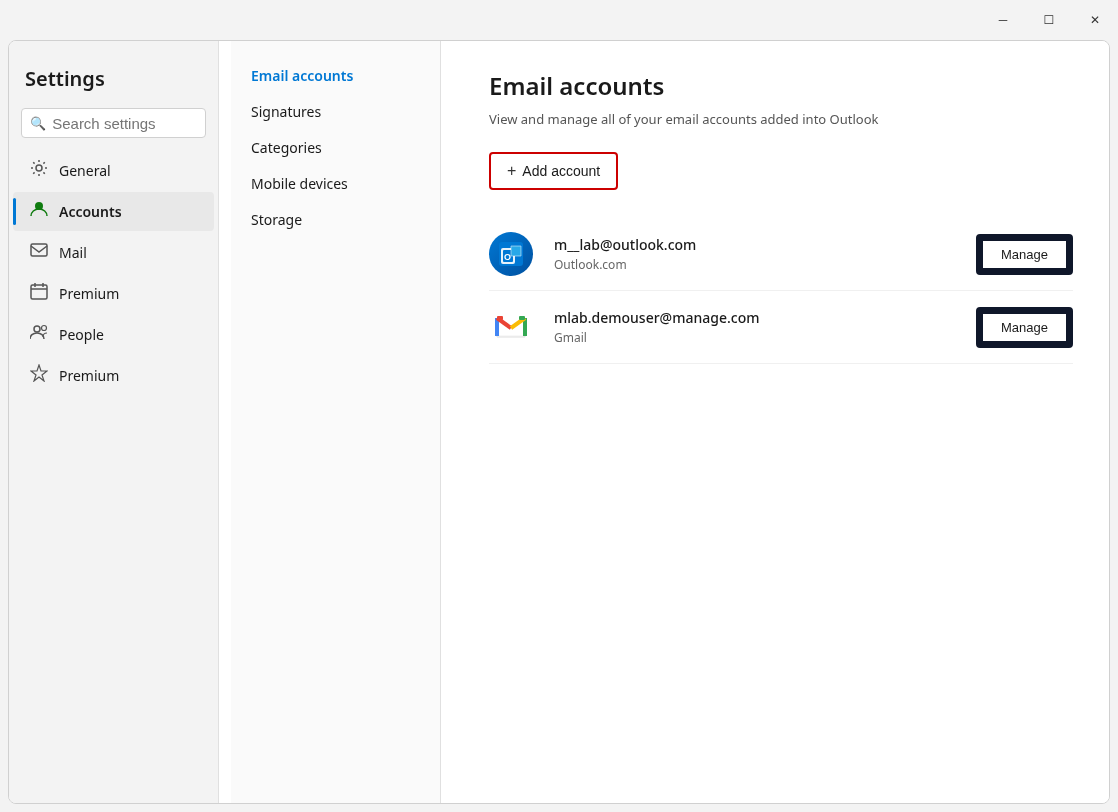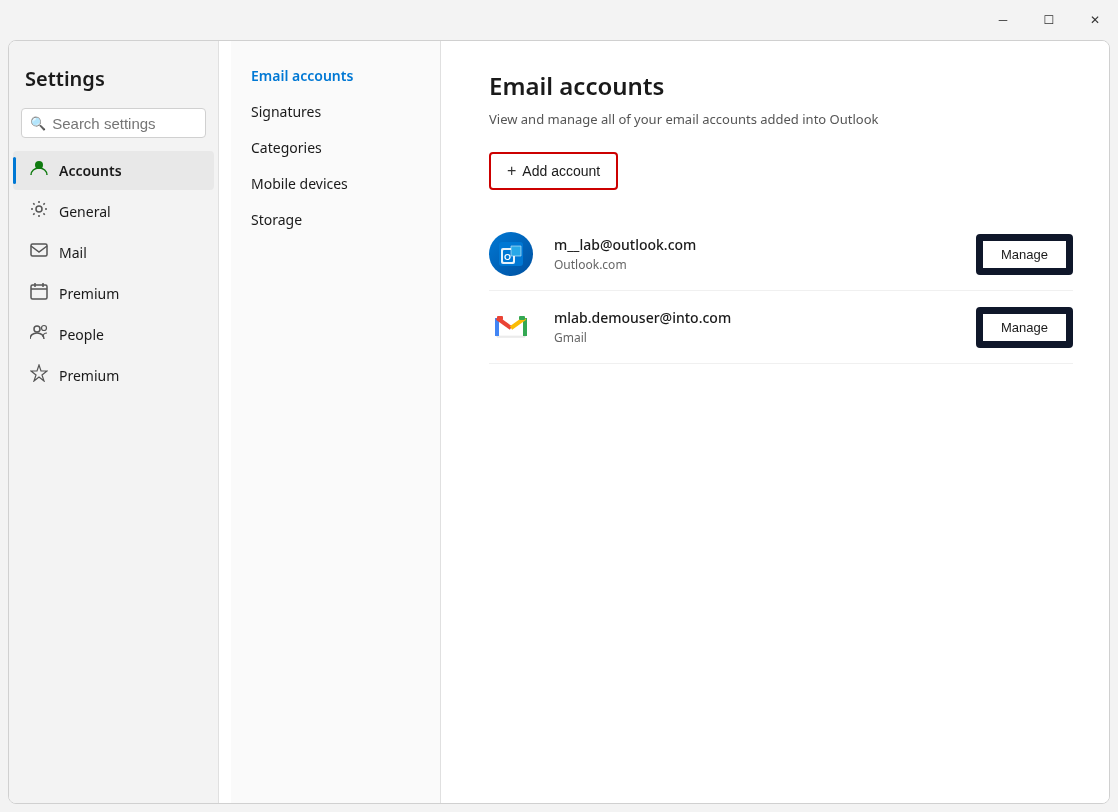--- a/index.html
+++ b/index.html
@@ -255,37 +255,37 @@
 <div class="app-window">
 
   <div class="sidebar-left">
     <div class="sidebar-title">Settings</div>
 
     <div class="search-box">
       <span class="search-icon-svg">🔍</span>
       <input class="search-input" type="text" placeholder="Search settings" style="">
     </div>
 
+    <div class="nav-item">
+      <span class="nav-icon">
+        <svg width="18" height="18" viewBox="0 0 18 18" fill="none">
+          <circle cx="9" cy="9" r="3" stroke="#555" stroke-width="1.5"></circle>
+          <path d="M9 1v2M9 15v2M1 9h2M15 9h2M3.2 3.2l1.4 1.4M13.4 13.4l1.4 1.4M3.2 14.8l1.4-1.4M13.4 4.6l1.4-1.4" stroke="#555" stroke-width="1.5"></path>
+        </svg>
+      </span>
+      <span>General</span>
+    </div>
     <div class="nav-item active">
       <span class="nav-icon accounts">
         <svg width="18" height="18" viewBox="0 0 18 18" fill="none">
           <circle cx="9" cy="6" r="4" fill="#0f7b0f"></circle>
           <path d="M1 16c0-4 3.5-7 8-7s8 3 8 7" stroke="#0f7b0f" stroke-width="1.5" fill="none"></path>
         </svg>
       </span>
       <span>Accounts</span>
-    </div>
-    <div class="nav-item">
-      <span class="nav-icon">
-        <svg width="18" height="18" viewBox="0 0 18 18" fill="none">
-          <circle cx="9" cy="9" r="3" stroke="#555" stroke-width="1.5"></circle>
-          <path d="M9 1v2M9 15v2M1 9h2M15 9h2M3.2 3.2l1.4 1.4M13.4 13.4l1.4 1.4M3.2 14.8l1.4-1.4M13.4 4.6l1.4-1.4" stroke="#555" stroke-width="1.5"></path>
-        </svg>
-      </span>
-      <span>General</span>
     </div>
     <div class="nav-item">
       <span class="nav-icon">
         <svg width="18" height="18" viewBox="0 0 18 18" fill="none">
           <rect x="1" y="3" width="16" height="12" rx="1.5" stroke="#555" stroke-width="1.5"></rect>
           <path d="M1 5l8 6 8-6" stroke="#555" stroke-width="1.5"></path>
         </svg>
       </span>
       <span>Mail</span>
     </div>
@@ -378,20 +378,20 @@
 
           <path d="M8 13 L8 31" stroke="#4285F4" stroke-width="4"></path>
           <path d="M36 13 L36 31" stroke="#34A853" stroke-width="4"></path>
           <path d="M8 13 L22 23" stroke="#EA4335" stroke-width="4"></path>
           <path d="M22 23 L36 13" stroke="#FBBC05" stroke-width="4"></path>
           <rect x="8" y="11" width="6" height="4" rx="1" fill="#EA4335"></rect>
           <rect x="30" y="11" width="6" height="4" rx="1" fill="#34A853"></rect>
         </svg>
       </div>
       <div class="account-info">
-        <div class="account-email">mlab.demouser@into.com</div>
+        <div class="account-email">mlab.demouser@manage.com</div>
         <div class="account-type">Gmail</div>
       </div>
       <button class="manage-btn">Manage</button>
     </div>
 
   </div>
 </div>
 
 </body></html>

